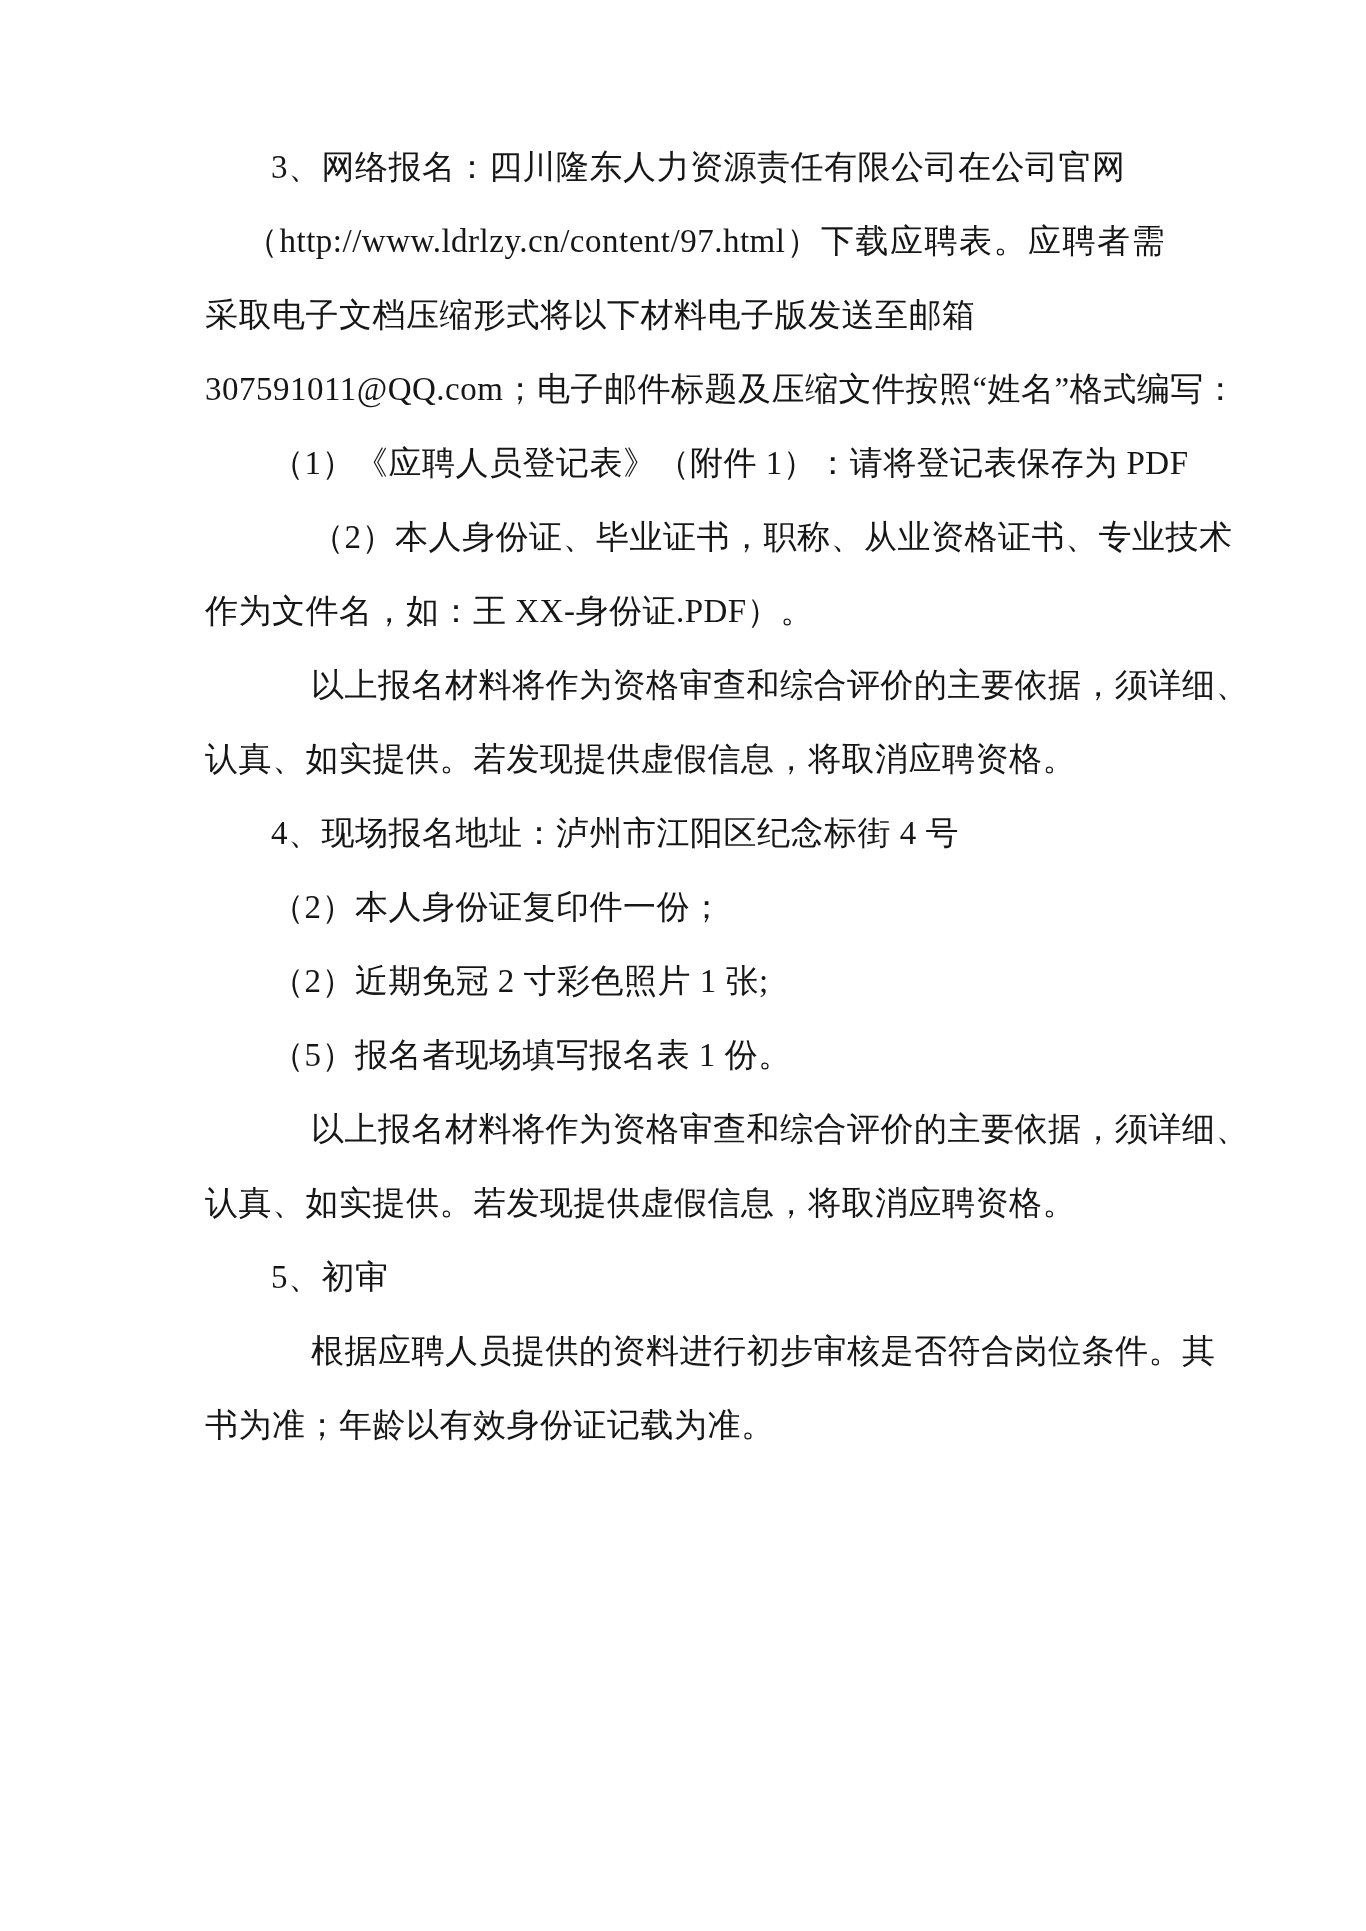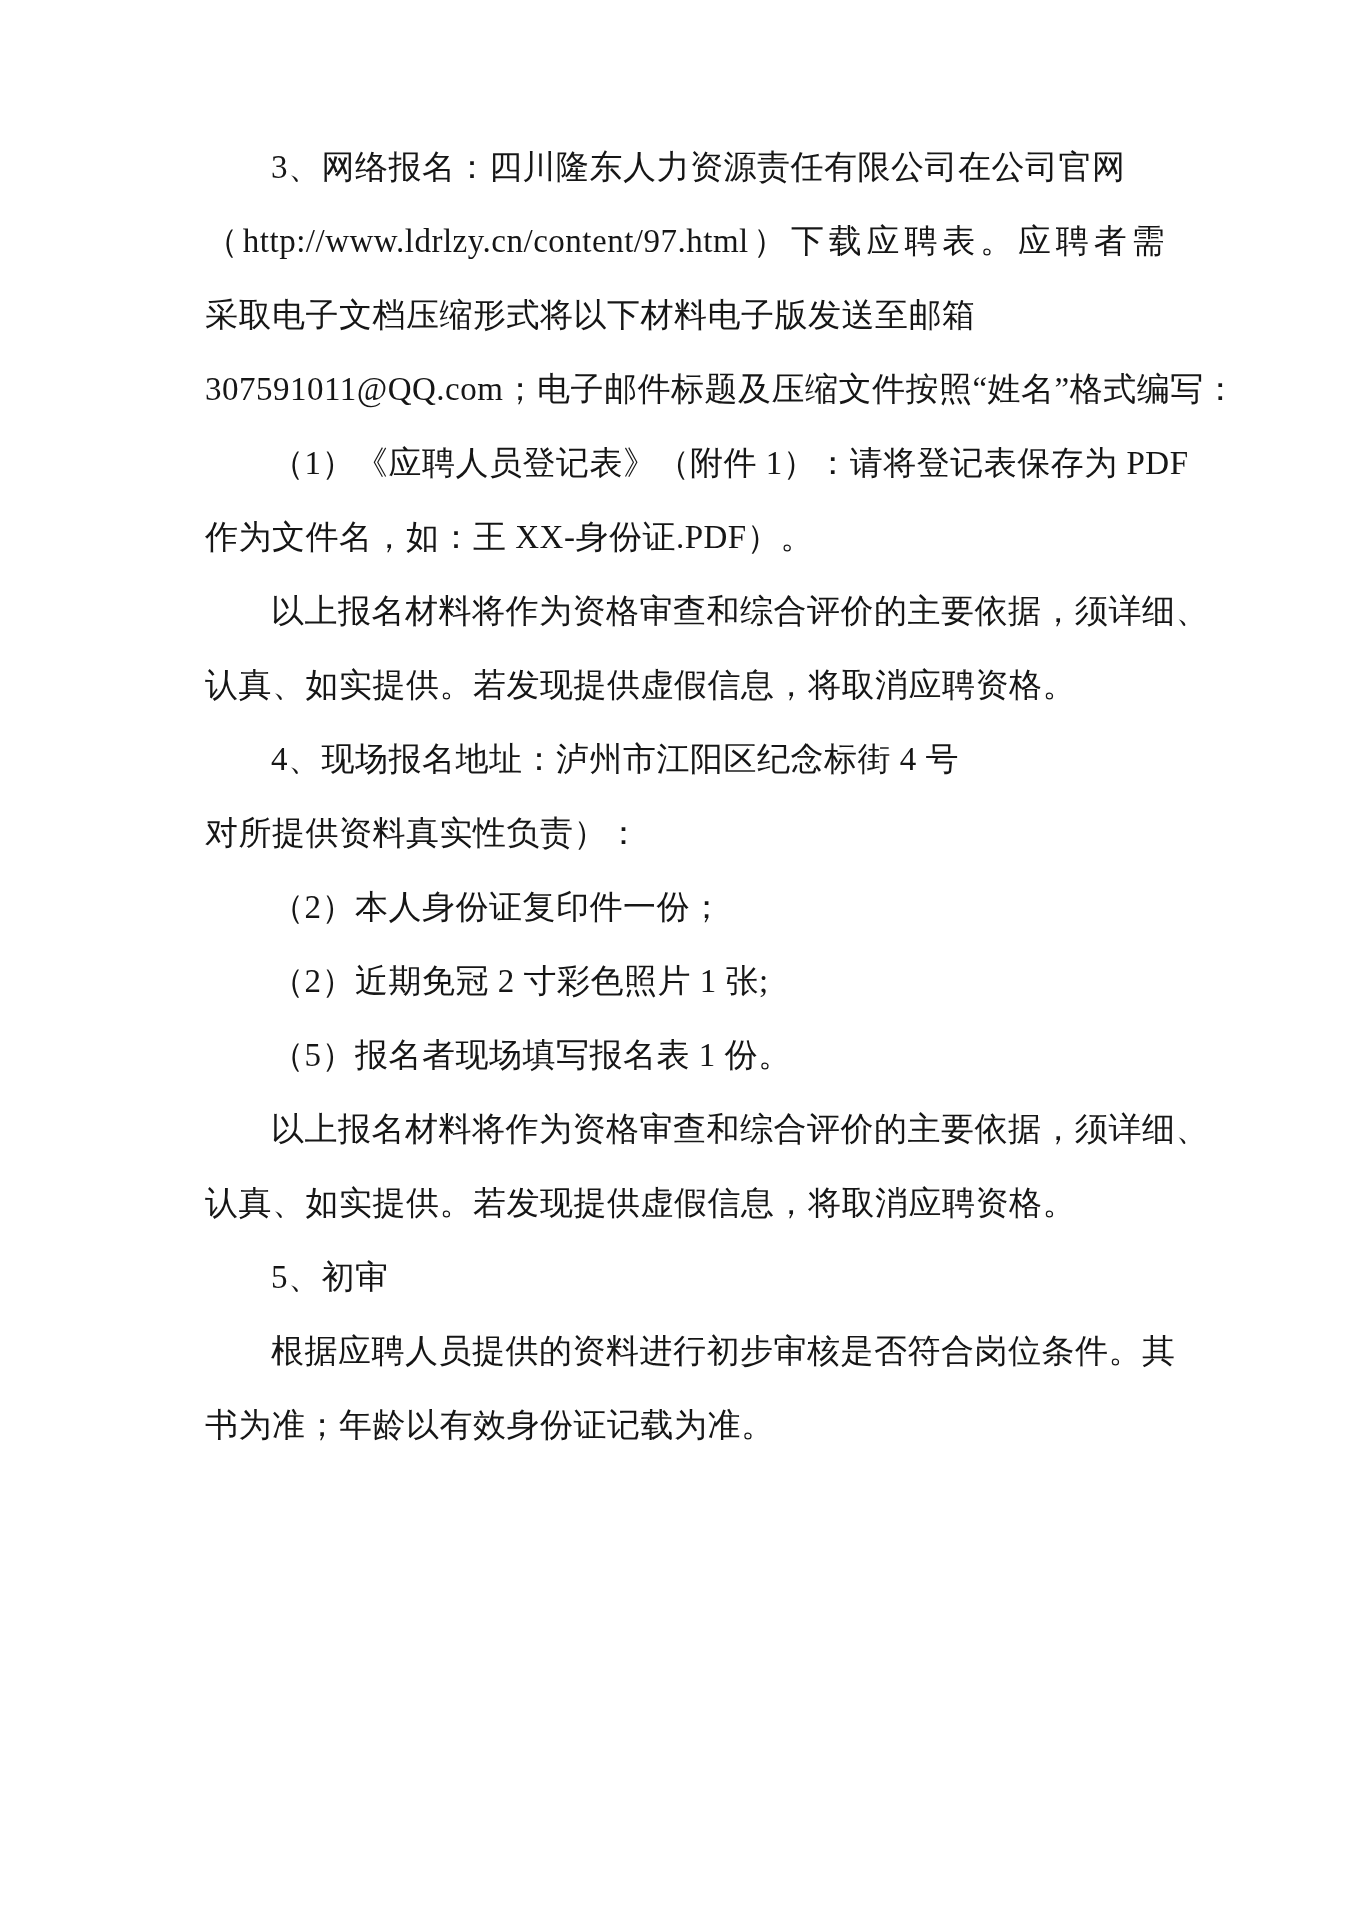--- a/index.html
+++ b/index.html
@@ -28,37 +28,38 @@
     font-size: 33px;
     white-space: nowrap;
     letter-spacing: 0.5px;
   }
   .indent {
     text-indent: 66px;
   }
   .full {
     text-align: justify;
     text-align-last: justify;
+    margin-left: 40px;
   }
 </style>
 </head>
 <body>
 
 <div class="page">
   <div class="content">
     <div class="line indent">3、网络报名：四川隆东人力资源责任有限公司在公司官网</div>
     <div class="line full">（http://www.ldrlzy.cn/content/97.html）下载应聘表。应聘者需</div>
     <div class="line">采取电子文档压缩形式将以下材料电子版发送至邮箱</div>
     <div class="line">307591011@QQ.com；电子邮件标题及压缩文件按照“姓名”格式编写：</div>
     <div class="line indent">（1）《应聘人员登记表》（附件 1）：请将登记表保存为 PDF</div>
+    <div class="line indent full">（2）本人身份证、毕业证书，职称、从业资格证书、专业技术</div>
     <div class="line">作为文件名，如：王 XX-身份证.PDF）。</div>
     <div class="line indent full">以上报名材料将作为资格审查和综合评价的主要依据，须详细、</div>
     <div class="line">认真、如实提供。若发现提供虚假信息，将取消应聘资格。</div>
     <div class="line indent">4、现场报名地址：泸州市江阳区纪念标街 4 号</div>
-    <div class="line">对所提供资料真实性负责）：</div>
     <div class="line indent">（2）本人身份证复印件一份；</div>
     <div class="line indent">（2）近期免冠 2 寸彩色照片 1 张;</div>
     <div class="line indent">（5）报名者现场填写报名表 1 份。</div>
     <div class="line indent full">以上报名材料将作为资格审查和综合评价的主要依据，须详细、</div>
     <div class="line">认真、如实提供。若发现提供虚假信息，将取消应聘资格。</div>
     <div class="line indent">5、初审</div>
     <div class="line indent full">根据应聘人员提供的资料进行初步审核是否符合岗位条件。其</div>
     <div class="line">书为准；年龄以有效身份证记载为准。</div>
   </div>
 </div>

